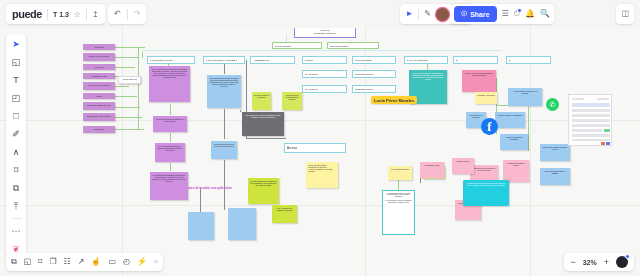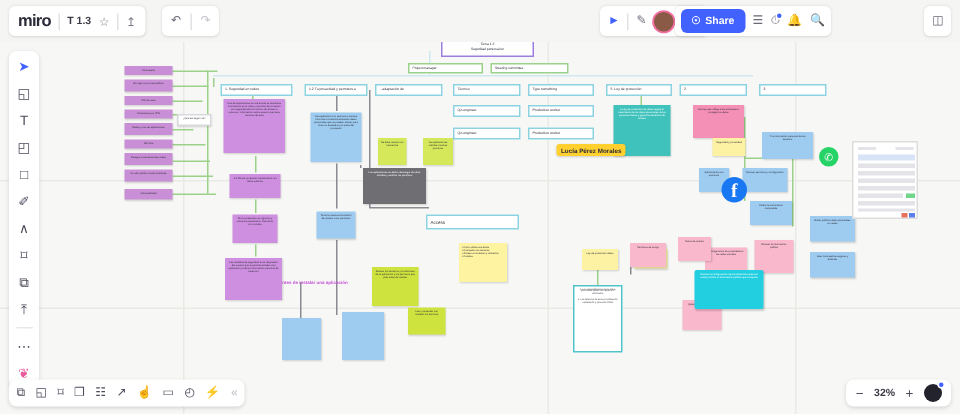--- a/index.html
+++ b/index.html
@@ -307,21 +307,21 @@
 
     <div class="obj" style="left:8px;top:196px;width:16px;height:40px;background:#f9b8cc;border-radius:1px;"></div>
   </div>
 
   <div id="cursorlabel" style="left:371px;top:96px;">
     <span>Lucía Pérez Morales</span>
   </div>
 
   <div id="topbar">
     <div class="tb-group" id="grp-logo">
-      <span class="miro-logo">miro</span>
+      <span class="miro-logo">puede</span>
       <span class="vdiv"></span>
       <span class="board-name">T 1.3</span>
       <span class="star">☆</span>
       <span class="vdiv"></span>
       <span class="upl">↥</span>
     </div>
 
     <div class="tb-group" id="grp-undo">
       <span class="ic">↶</span>
       <span class="vdiv"></span>

